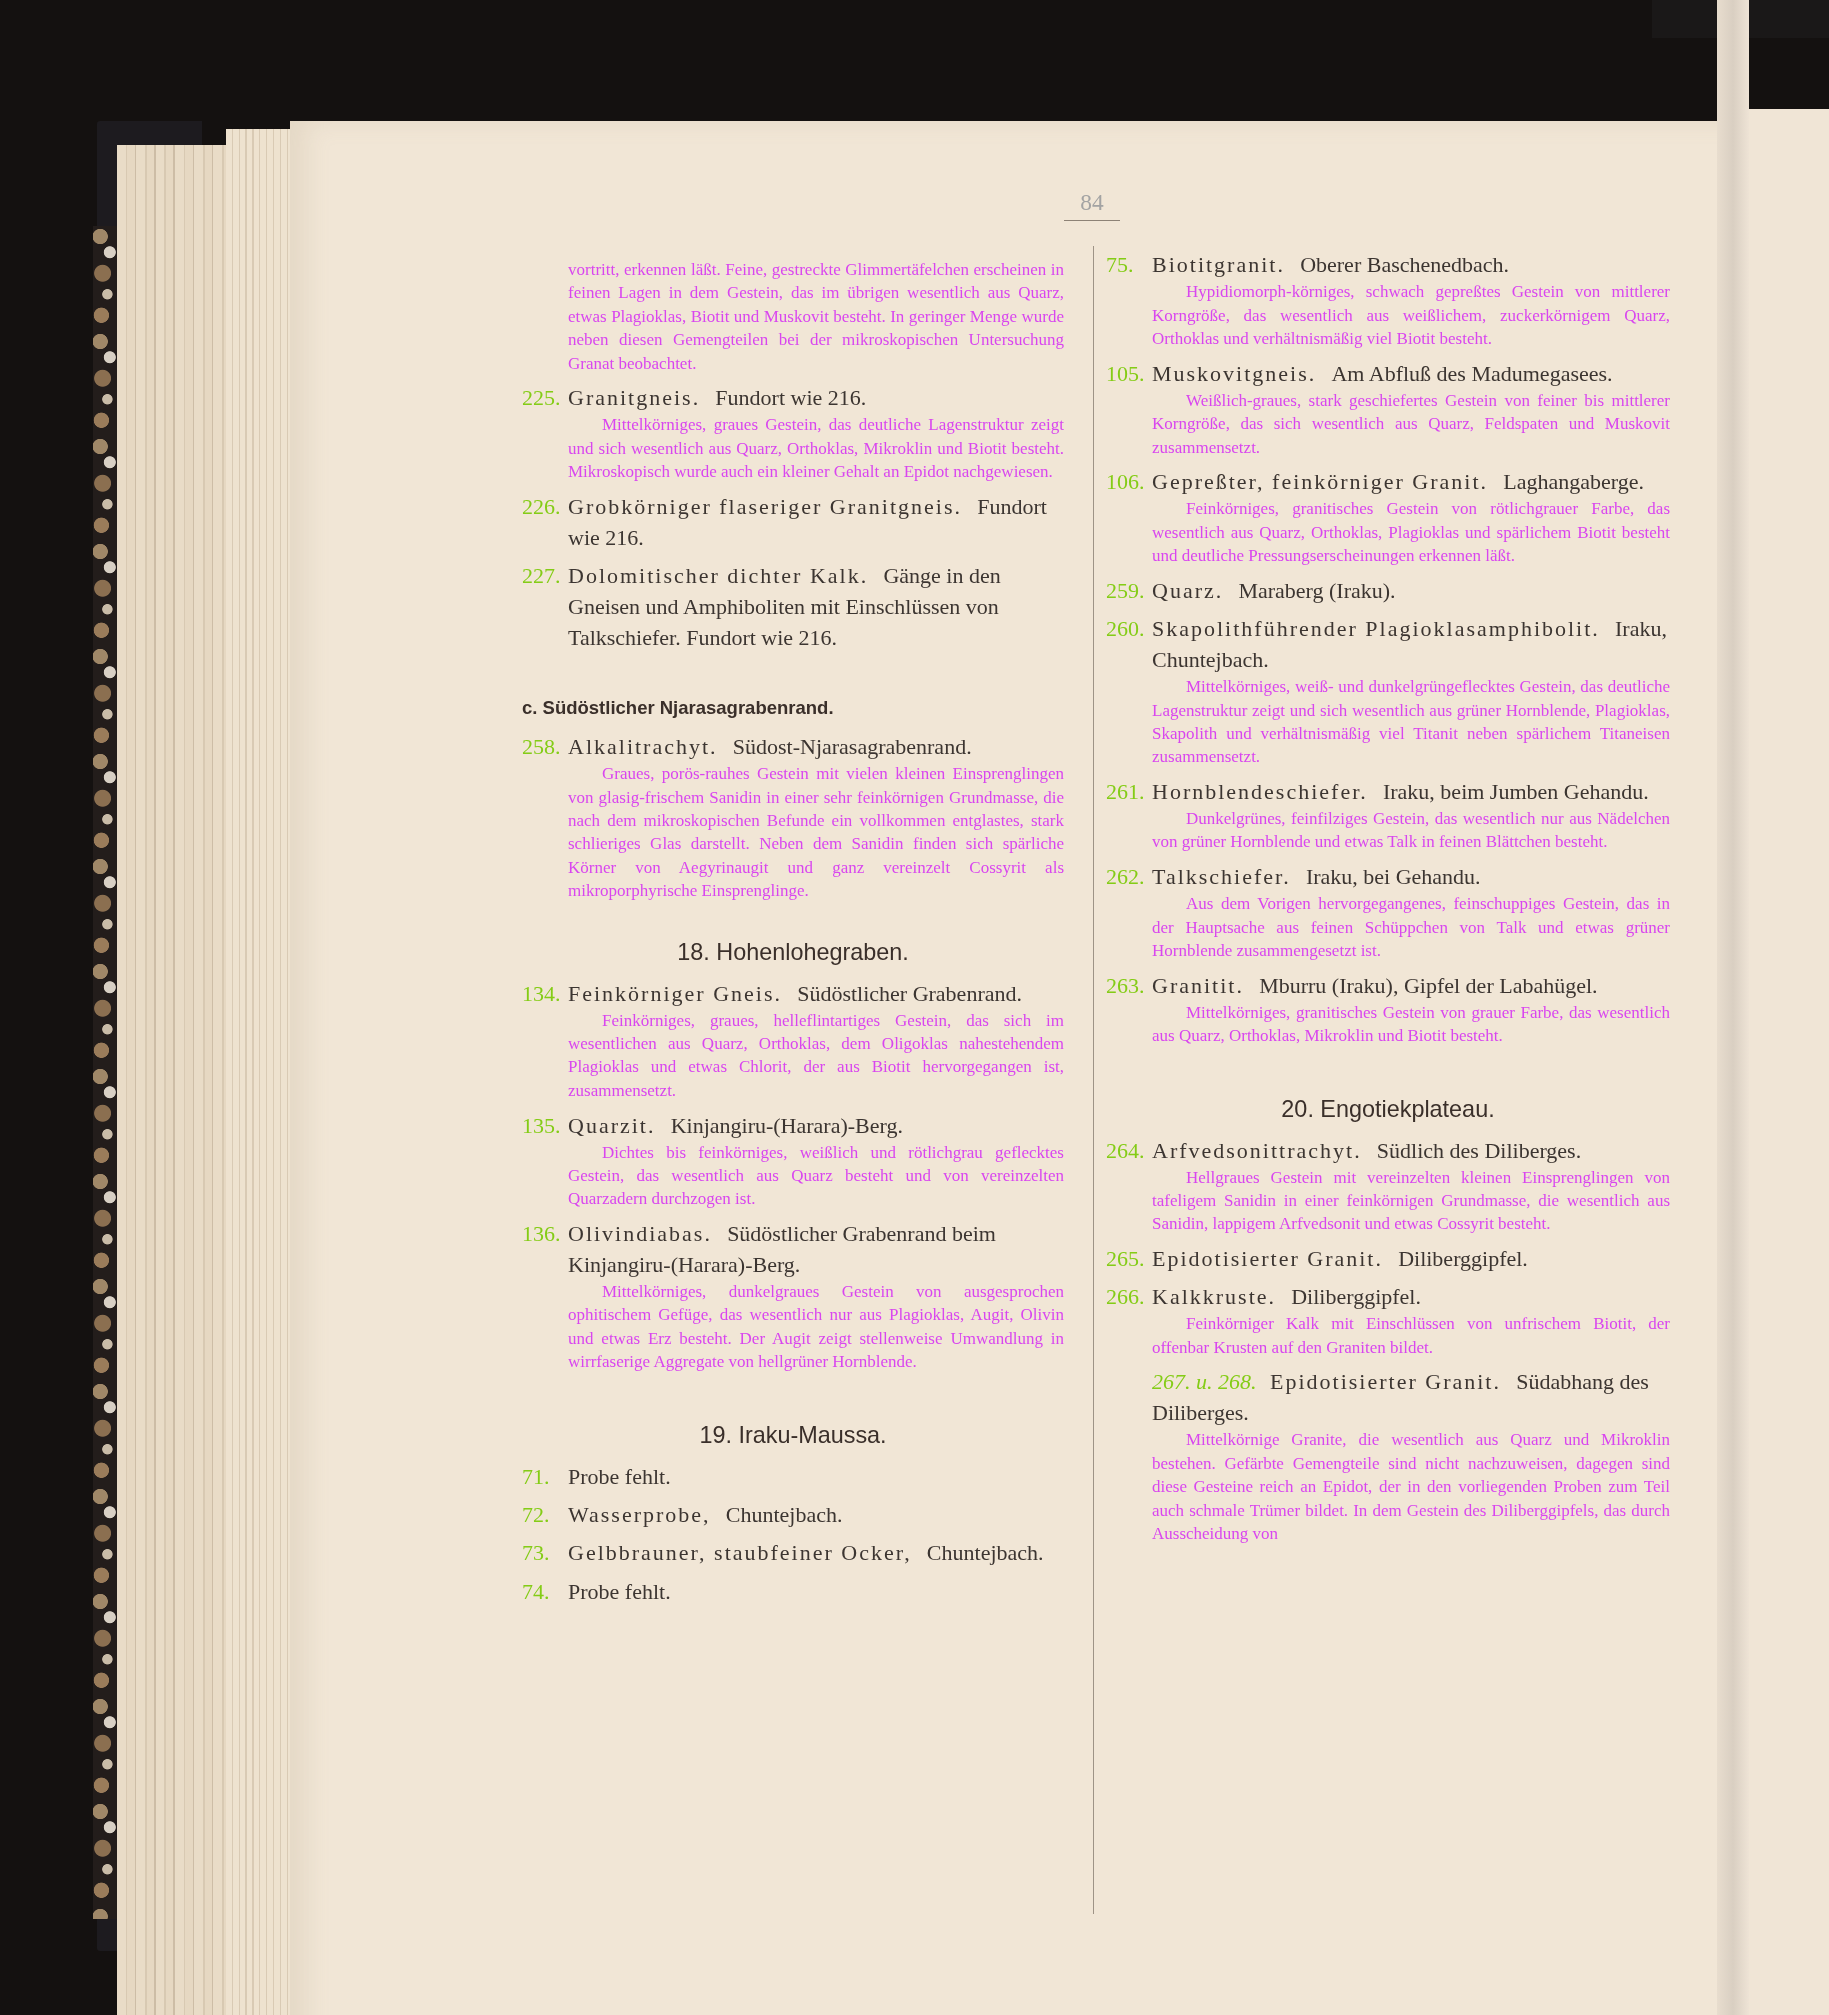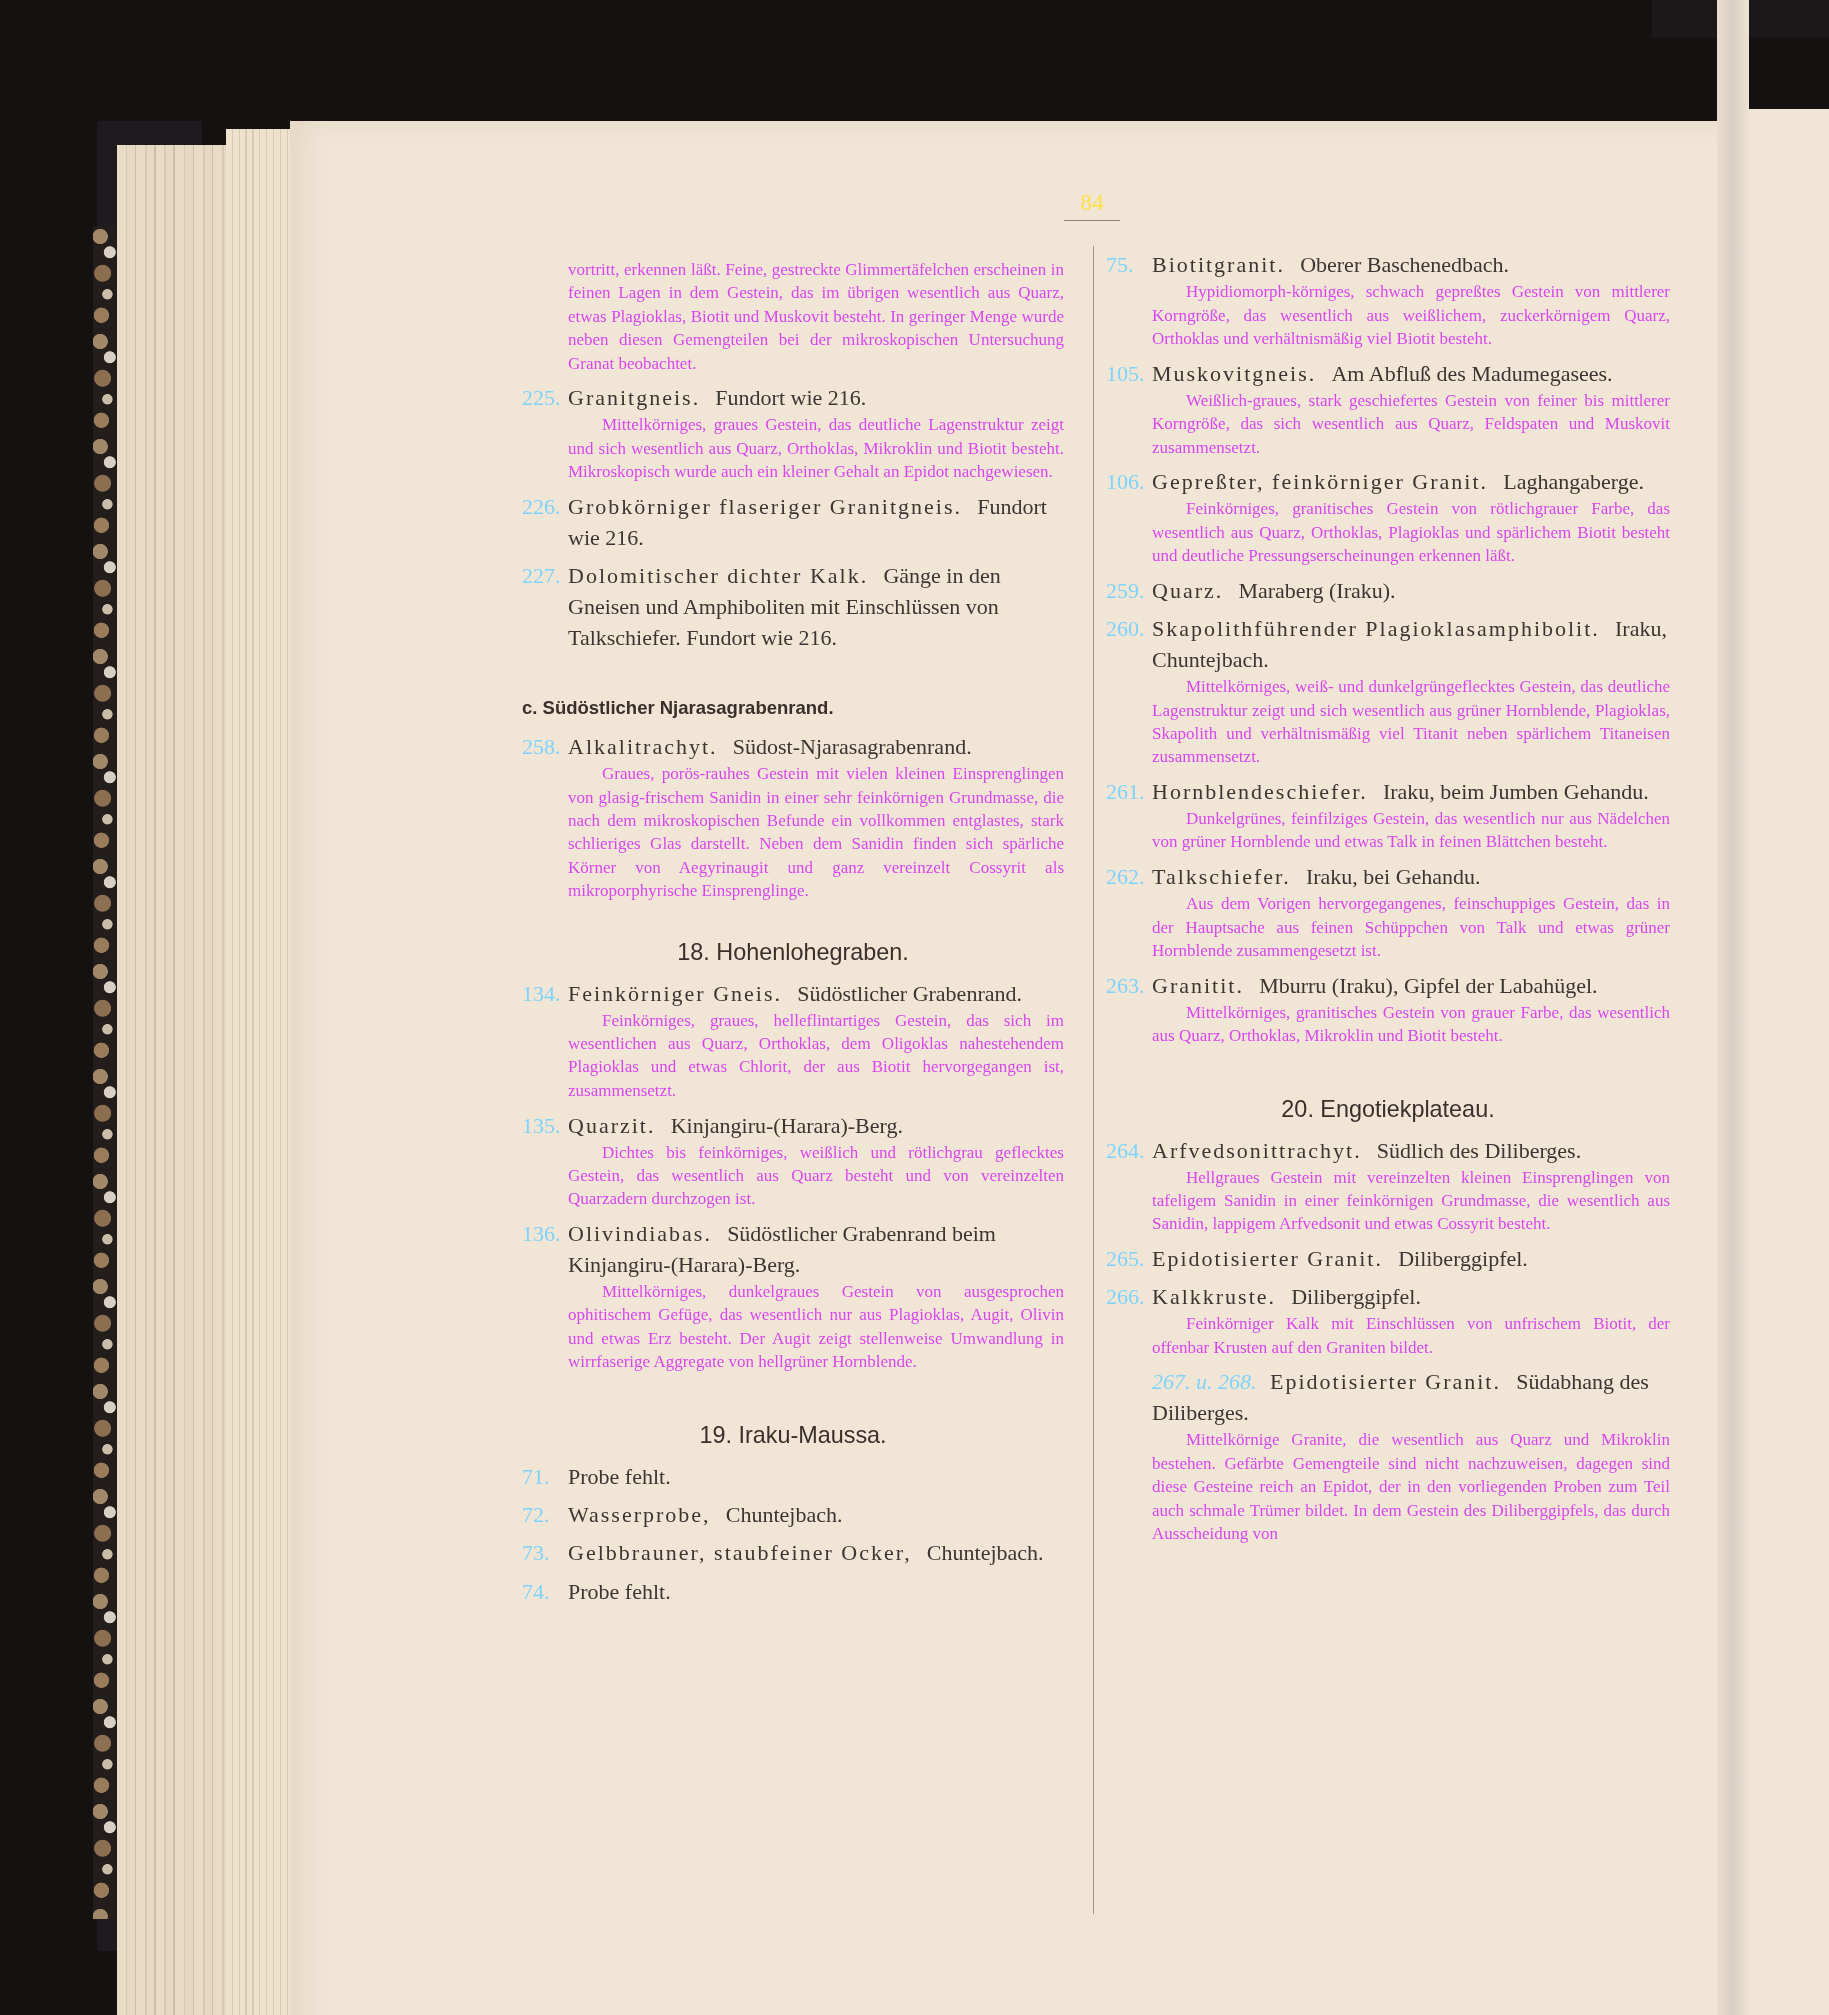--- a/index.html
+++ b/index.html
@@ -49,21 +49,21 @@
     position: absolute; left: 1749px; top: 109px; width: 81px; height: 2035px;
     background: #f0e5d6;
   }
   .right-top {
     position: absolute; left: 1652px; top: 0; width: 177px; height: 38px;
     background: #1a1818;
   }
 
   .pageno {
     position: absolute; left: 1072px; top: 189px; width: 40px;
-    font-size: 23.4px; text-align: center; color: #fde047;
+    font-size: 23.4px; text-align: center; color: #a3a3a3;
   }
   .pageno-rule {
     position: absolute; left: 1064px; top: 220px; width: 56px; height: 0.8px; background: #8d8276;
   }
   .col-rule {
     position: absolute; left: 1093px; top: 246px; width: 0.8px; height: 1668px; background: #9e9386;
   }
 
   .col {
     position: absolute; top: 258px;
@@ -76,21 +76,21 @@
     margin: 0 0 0 0; padding-left: 46px; color: #d946ef;
   }
   .para.cont { text-indent: 0; }
   .para.ind { text-indent: 34px; }
 
   .entry { position: relative; margin-top: 7.3px; }
   .entry-head {
     font-size: 22px; line-height: 31px; padding-left: 46px; position: relative; color: #3c3531;
   }
   .entry-head .num {
-    position: absolute; left: 0; top: 0; width: 44px; color: #7dd3fc;
+    position: absolute; left: 0; top: 0; width: 44px; color: #84cc16;
   }
   .entry-head .name { letter-spacing: 2px; }
   .entry-head .loc { margin-left: 9.7px; }
 
   .section-title {
     font-family: "Liberation Sans", "DejaVu Sans", sans-serif;
     font-weight: normal; font-size: 23.4px; text-align: center; color: #3a2f2a;
     margin: 36px 0 12px 0;
   }
   .sub-title {

